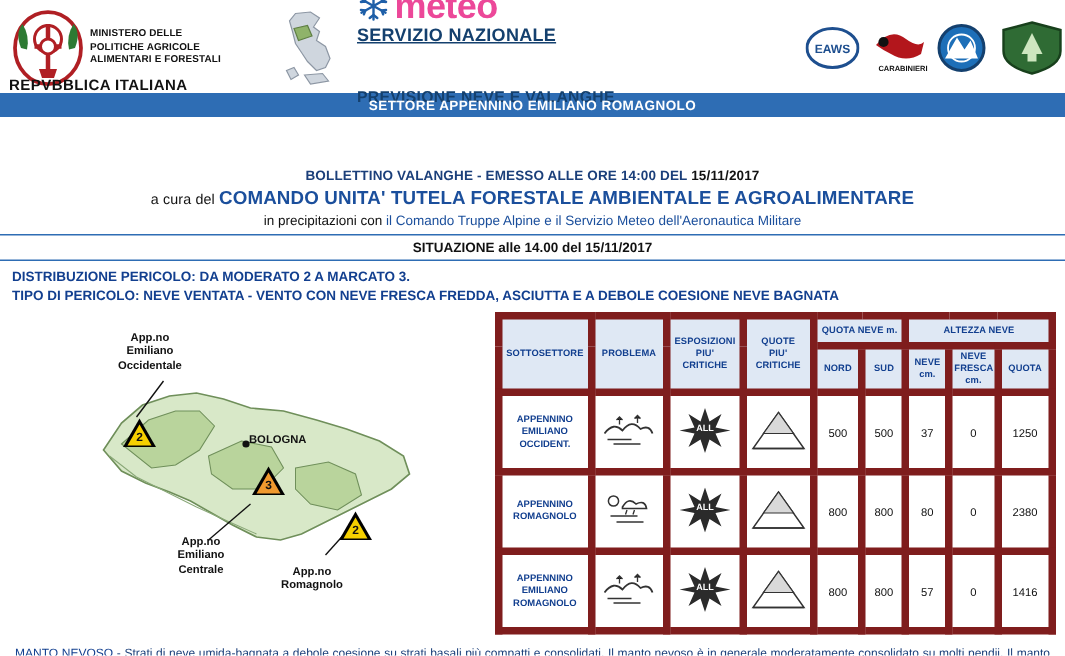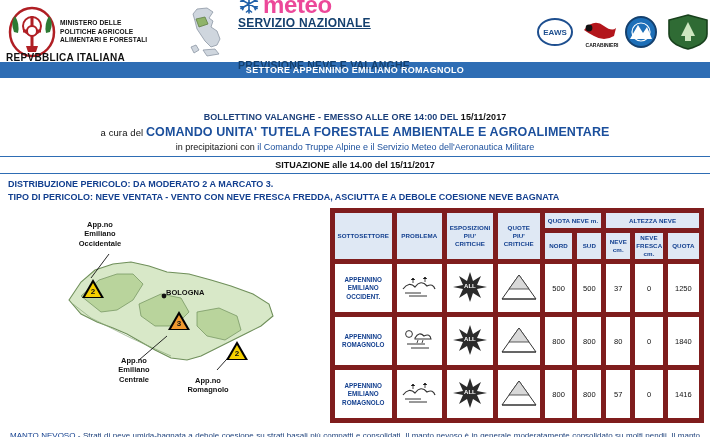--- a/index.html
+++ b/index.html
@@ -550,21 +550,21 @@
                   <path d="M20 2 L37 26 L3 26 Z" fill="#ffffff" stroke="#333" stroke-width="1"></path>
                   <path d="M20 2 L30 16 L10 16 Z" fill="#d9d9d9" stroke="#333" stroke-width=".8"></path>
                   <path d="M3 26 L37 26" stroke="#333" stroke-width="1"></path>
                 </svg>
               </span>
             </td>
             <td>800</td>
             <td>800</td>
             <td>80</td>
             <td>0</td>
-            <td>1840</td>
+            <td>2380</td>
           </tr>
 
           <tr>
             <td class="sottos">APPENNINO<br>EMILIANO<br>ROMAGNOLO</td>
             <td>
               <span>
                 <svg width="36" height="24" viewBox="0 0 36 24">
                   <path d="M2 14 Q8 6 14 12 Q20 4 26 11 Q32 8 34 14" fill="none" stroke="#333" stroke-width="1.2"></path>
                   <path d="M4 18 L20 18 M8 21 L26 21" stroke="#333" stroke-width="1"></path>
                   <g stroke="#333" stroke-width=".9">

